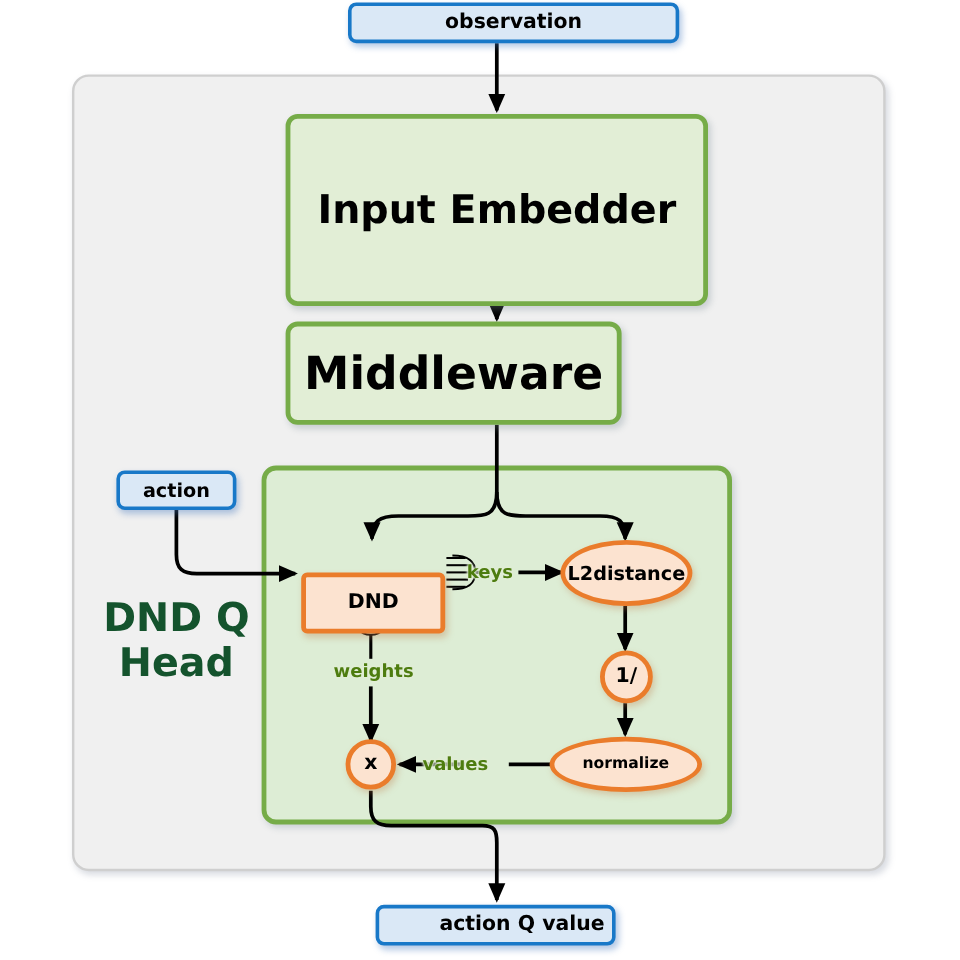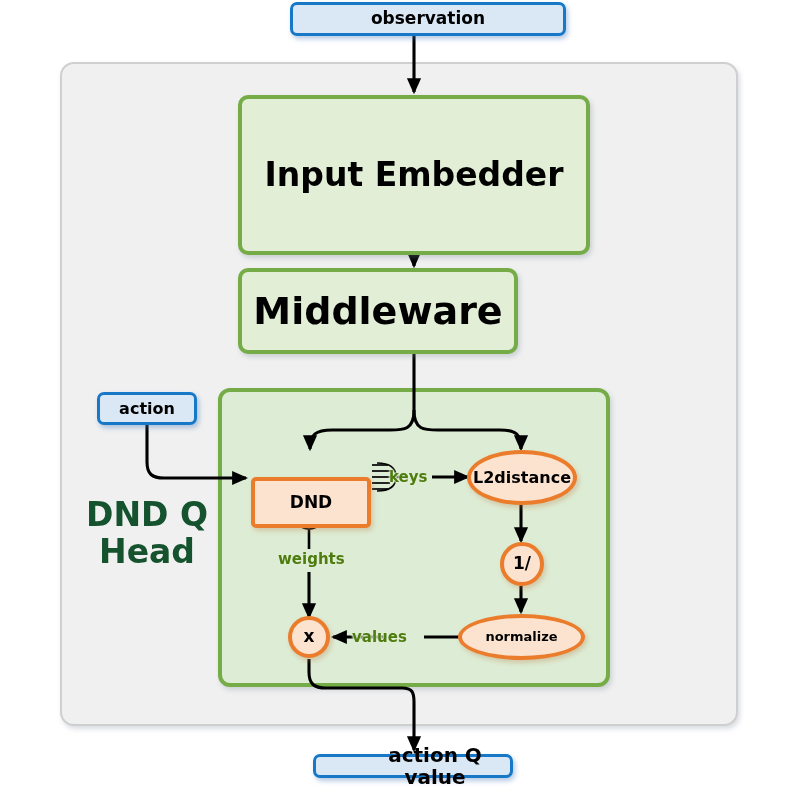--- a/index.html
+++ b/index.html
@@ -210,21 +210,21 @@
   </div>
 
   <div class="node orange-ellipse" style="left:458px; top:614px; width:127px; height:46px; font-size:13px;">
     <span>normalize</span>
   </div>
 
   <div class="node orange-circle" style="left:288px; top:616px; width:42px; height:42px; font-size:17px;">
     <span>x</span>
   </div>
 
-  <div class="node io-box" style="left:313px; top:754px; width:200px; height:24px; font-size:20px;padding-left:44px;">
+  <div class="node io-box" style="left:313px; top:754px; width:200px; height:34px; font-size:17px;padding-left:44px;">
     <span>action Q value</span>
   </div>
 
   <div class="wire-label" style="left:389px; top:468px;">keys</div>
 
   <div class="wire-label" style="left:278px; top:550px;">weights</div>
 
   <div class="wire-label" style="left:352px; top:628px;">values</div>
 
 </div>

